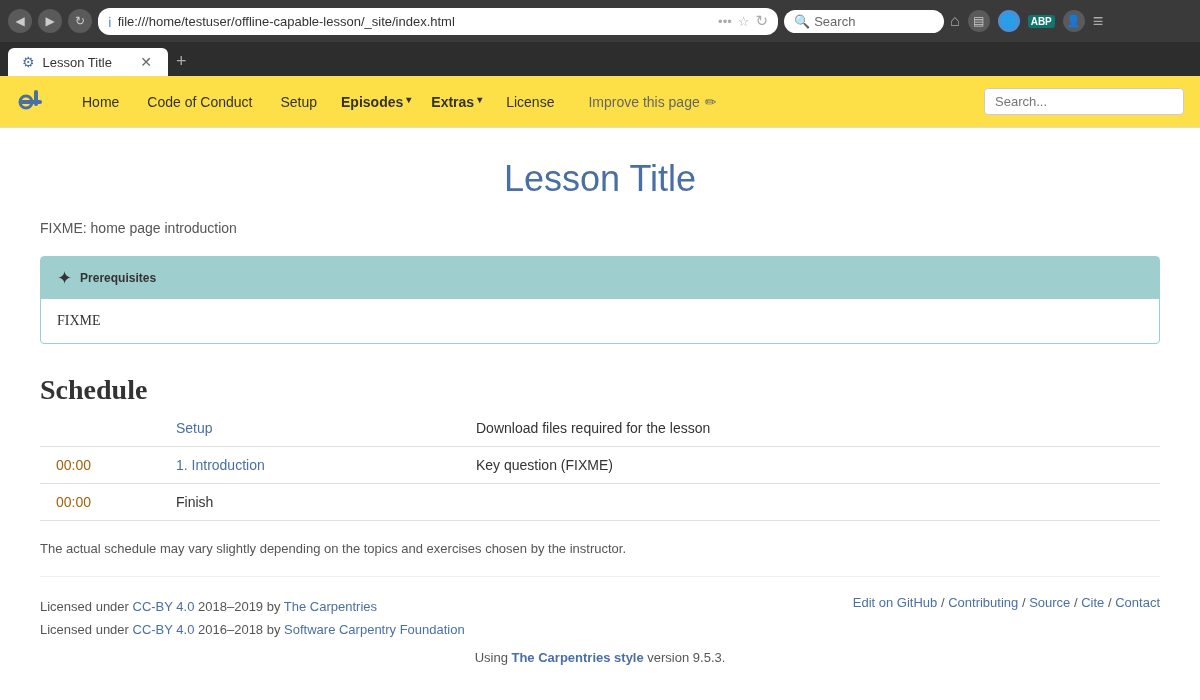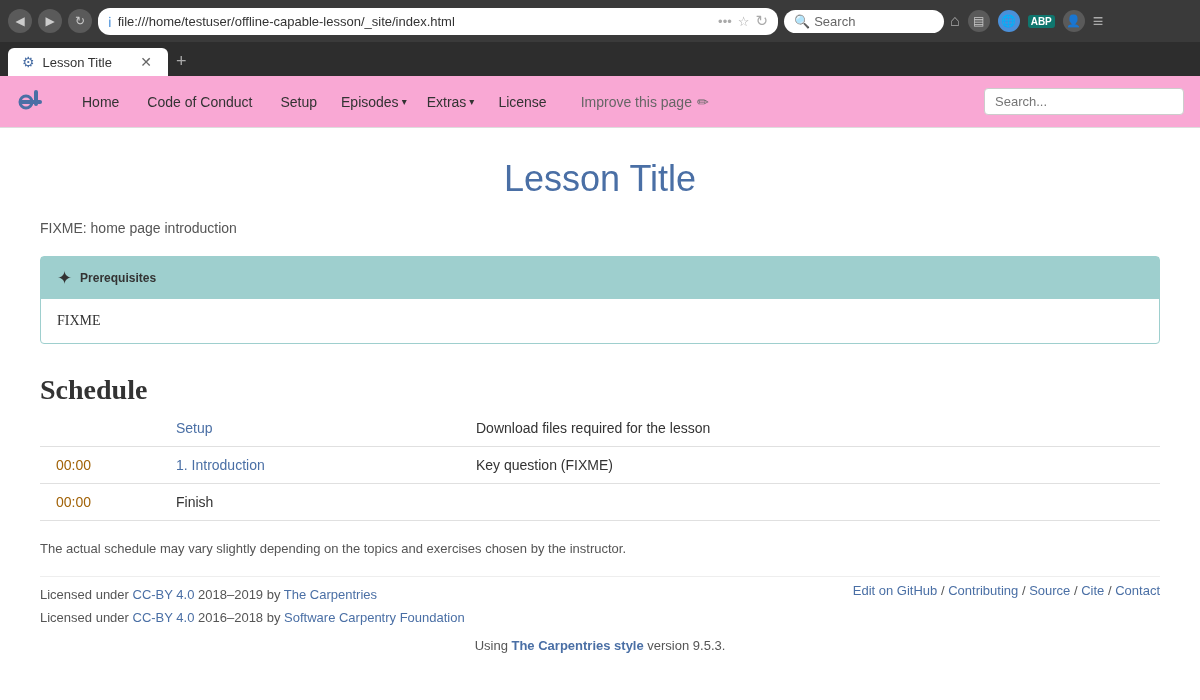--- a/index.html
+++ b/index.html
@@ -18,27 +18,27 @@
     .addon-icon-red { background: #0f766e; color: white; font-size: 10px; font-weight: bold; border-radius: 3px; padding: 1px 3px; }
 
     
     .tab-bar { background: #2d2d2d; display: flex; align-items: flex-end; padding: 0 8px; height: 34px; }
     .tab { background: #fff; border-radius: 6px 6px 0 0; padding: 6px 14px; display: flex; align-items: center; gap: 8px; font-size: 13px; color: #333; min-width: 160px; position: relative; }
     .tab .tab-icon { color: #4a6fa5; font-size: 14px; }
     .tab .close-btn { background: none; border: none; color: #666; cursor: pointer; font-size: 14px; padding: 0 2px; margin-left: auto; }
     .new-tab-btn { background: none; border: none; color: #aaa; cursor: pointer; font-size: 18px; padding: 4px 8px; }
 
     
-    .site-nav { background: #f9a8d4; border-bottom: 1px solid #ddd; padding: 0 16px; display: flex; align-items: center; height: 52px; gap: 0; }
+    .site-nav { background: #fde047; border-bottom: 1px solid #ddd; padding: 0 16px; display: flex; align-items: center; height: 52px; gap: 0; }
     .site-logo { display: flex; align-items: center; margin-right: 12px; }
     .logo-img { width: 40px; height: 40px; }
     .nav-links { display: flex; align-items: center; gap: 0; flex: 1; }
     .nav-link { padding: 6px 14px; color: #333; text-decoration: none; font-size: 14px; cursor: pointer; }
     .nav-link.active { color: #333; }
-    .nav-link-dropdown { padding: 6px 10px; color: #333; text-decoration: none; font-size: 14px; cursor: pointer; display: flex; align-items: center; gap: 3px; }
+    .nav-link-dropdown { padding: 6px 10px; color: #333; text-decoration: none; font-size: 14px; cursor: pointer; display: flex; gap: 3px; font-weight: bold; }
     .dropdown-arrow { font-size: 10px; }
     .improve-link { color: #666; text-decoration: none; font-size: 14px; cursor: pointer; display: flex; gap: 5px; }
     .search-input { border: 1px solid #ccc; border-radius: 4px; padding: 5px 10px; font-size: 13px; width: 200px; color: #999; }
 
     
     .main-content { padding: 20px 40px; overflow-y: auto; height: calc(700px - 42px - 34px - 52px); }
     .page-title { text-align: center; color: #4a6fa5; font-size: 36px; font-weight: 400; margin: 10px 0 20px; }
     .intro-text { color: #555; font-size: 14px; margin-bottom: 20px; }
 
     
@@ -167,21 +167,21 @@
       </tr>
       <tr>
         <td class="time-col">00:00</td>
         <td class="link-col">Finish</td>
         <td></td>
       </tr>
     </tbody>
   </table>
   <p class="schedule-note">The actual schedule may vary slightly depending on the topics and exercises chosen by the instructor.</p>
 
-  <div class="footer" style="padding: 6px 0;">
+  <div class="footer" style="padding: 18px 0;">
     <div class="footer-inner">
       <div class="footer-left">
         <div>
           <span>Licensed under </span><a href="#">CC-BY 4.0</a><span> 2018–2019 by </span><a href="#">The Carpentries</a>
         </div>
         <div>
           <span>Licensed under </span><a href="#">CC-BY 4.0</a><span> 2016–2018 by </span><a href="#">Software Carpentry Foundation</a>
         </div>
       </div>
       <div class="footer-right">

